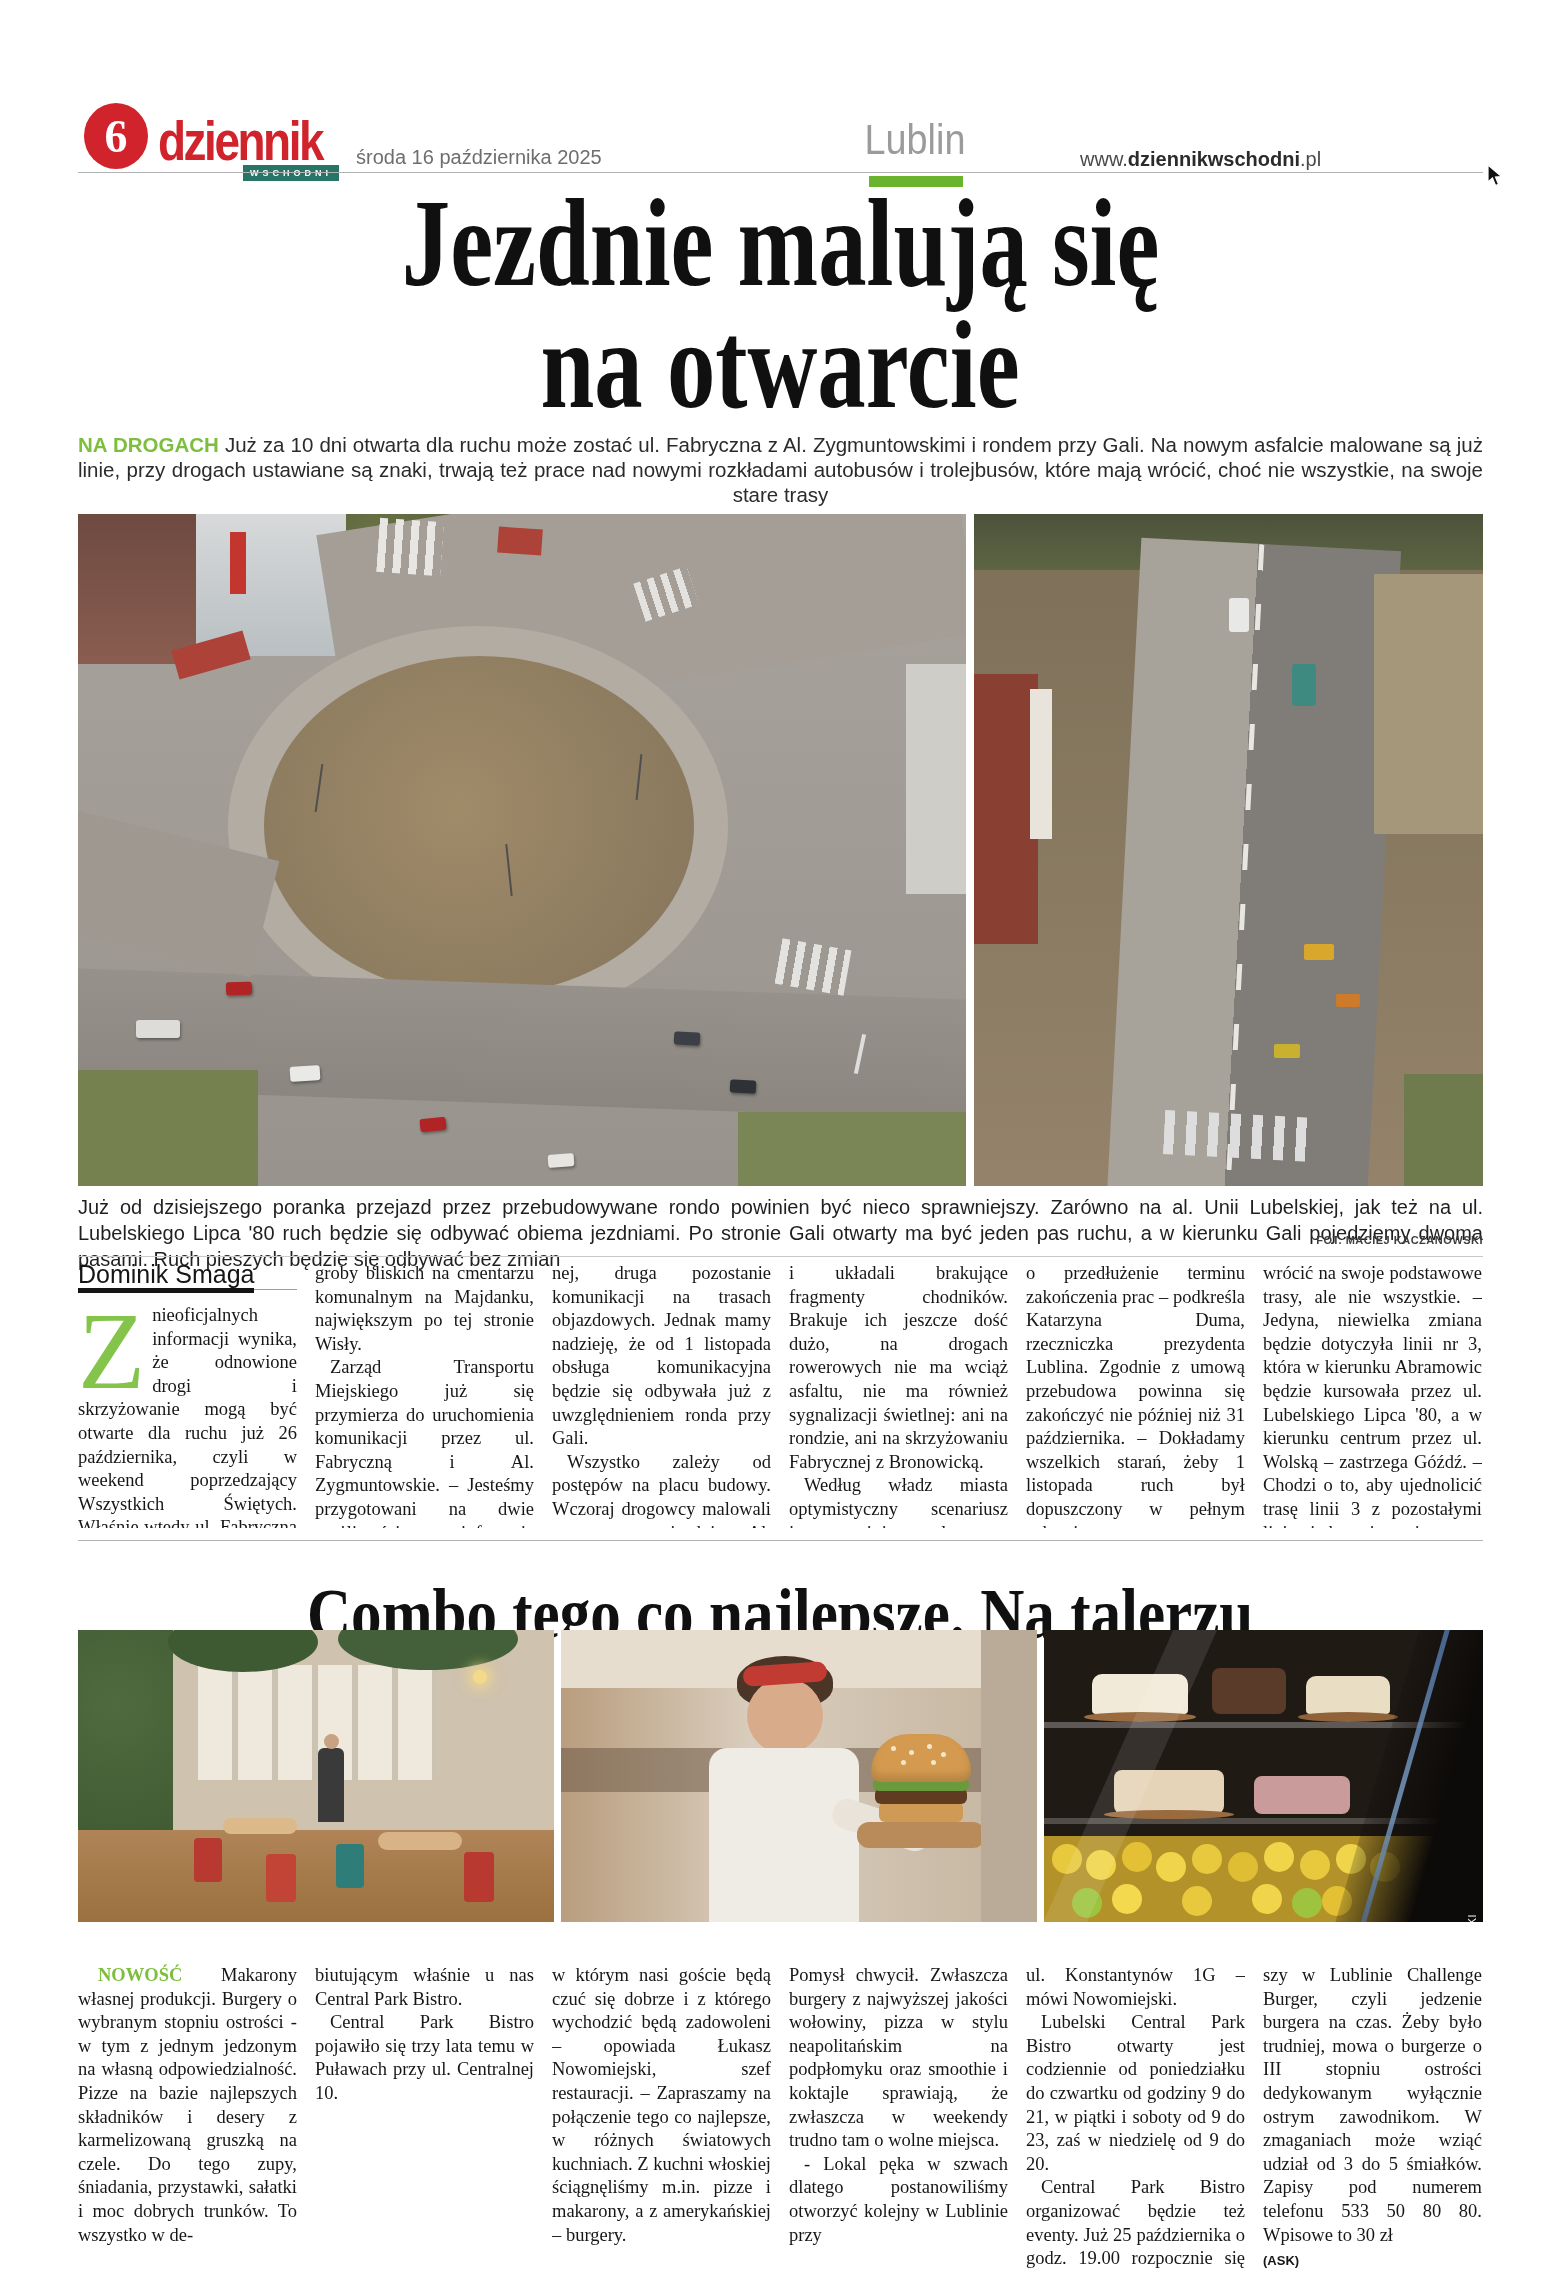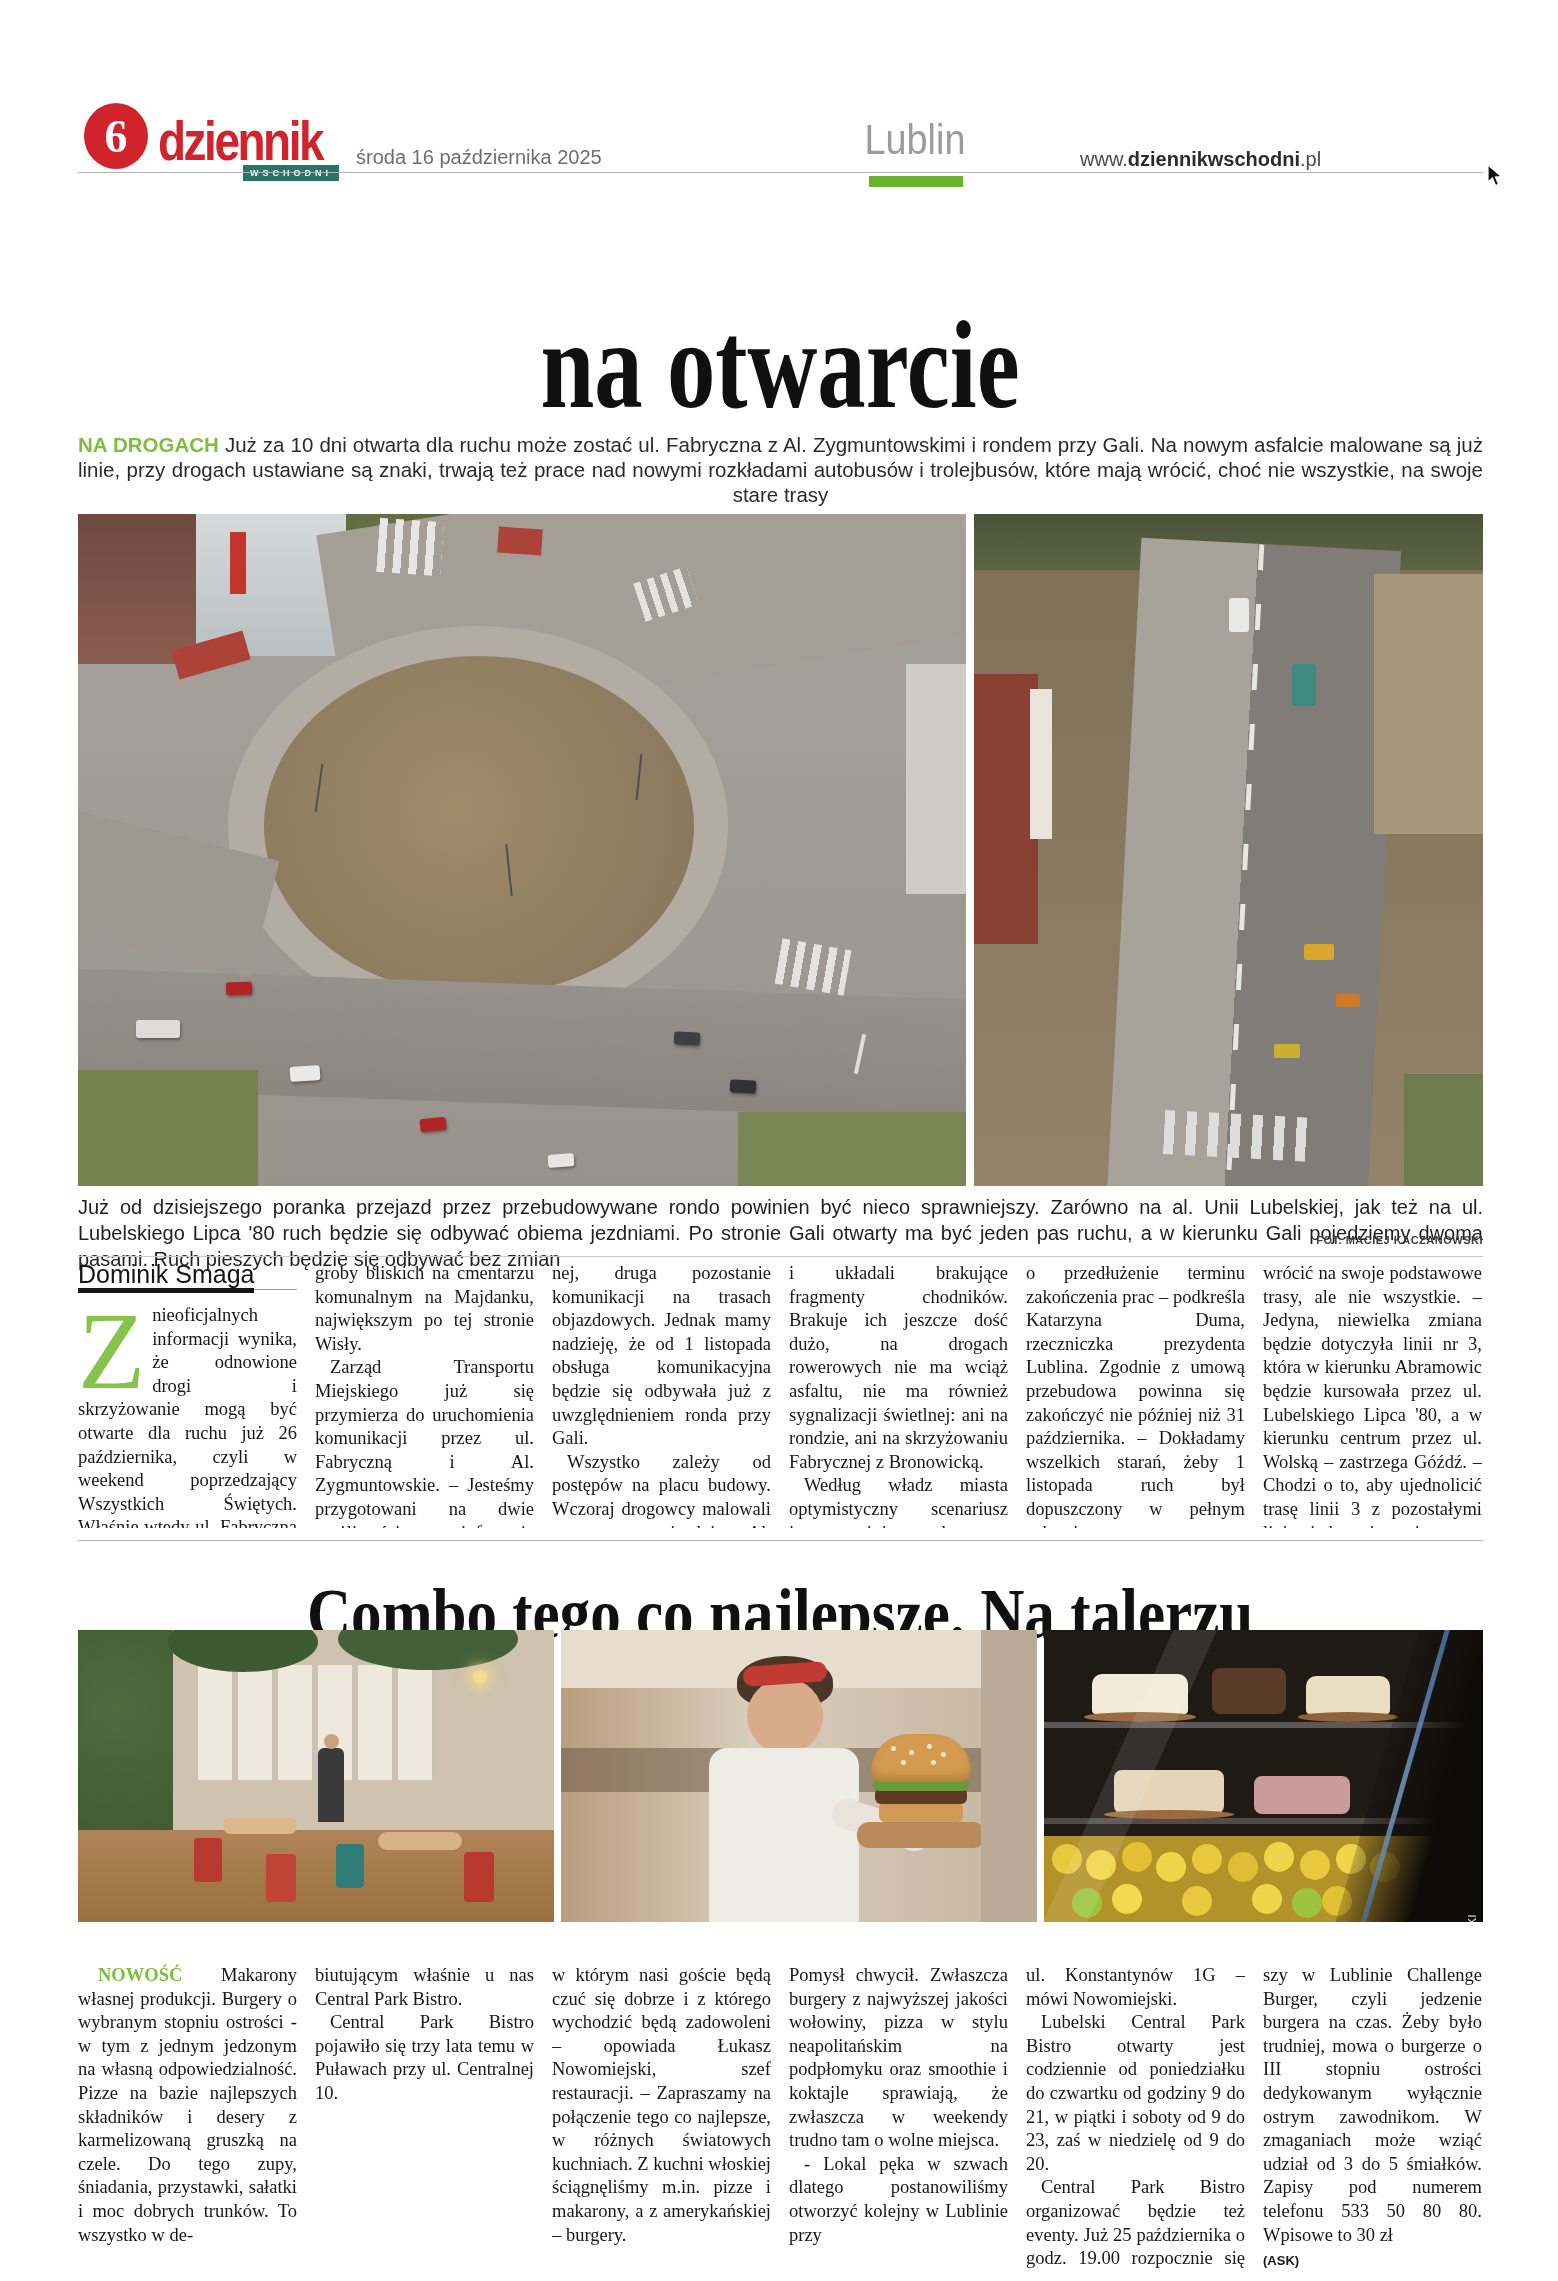--- a/index.html
+++ b/index.html
@@ -81,20 +81,21 @@
   <div class="abs" id="logo-sub">WSCHODNI</div>
   <div class="abs" id="date">środa 16 października 2025</div>
   <div class="abs" id="section">Lublin</div>
   <div class="abs" id="header-rule"></div>
   <div class="abs" id="section-bar"></div>
   <div class="abs" id="website"><span>www.</span><b>dziennikwschodni</b><span>.pl</span></div>
   <svg class="abs" id="cursor" width="22" height="24" viewBox="0 0 22 24">
       <path d="M2 1 L2 18 L6.5 14 L9.5 21.5 L12.5 20.2 L9.5 13 L15.5 12.5 Z" fill="#111" stroke="#fff" stroke-width="1.2"></path>
     </svg>
 
+  <div class="abs headline" id="hl1a"><span class="hl">Jezdnie malują się</span></div>
   <div class="abs headline" id="hl1b"><span class="hl">na otwarcie</span></div>
 
   <div class="abs" id="lead">
     <span class="kicker">NA DROGACH</span><span> Już za 10 dni otwarta dla ruchu może zostać ul. Fabryczna z Al. Zygmuntowskimi i rondem przy Gali. Na nowym asfalcie malowane są już linie, przy drogach ustawiane są znaki, trwają też prace nad nowymi rozkładami autobusów i trolejbusów, które mają wrócić, choć nie wszystkie, na swoje stare trasy</span>
   </div>
 
   <div class="abs photo" id="photoL">
     <div style="left:0;top:0;width:120px;height:150px;background:linear-gradient(180deg,#6e4a41,#8a5d50);"></div>
     <div style="left:118px;top:0;width:150px;height:142px;background:linear-gradient(180deg,#d7d9da,#b9bfc2);"></div>
     <div style="left:152px;top:18px;width:16px;height:62px;background:#c2362e;"></div>

